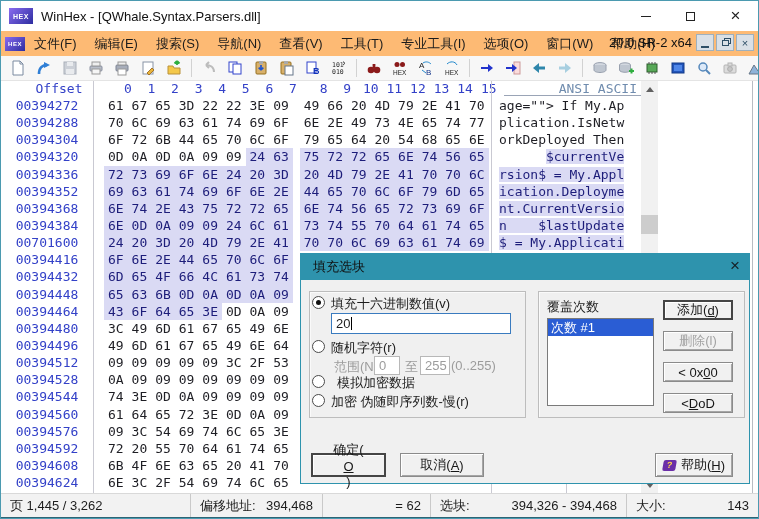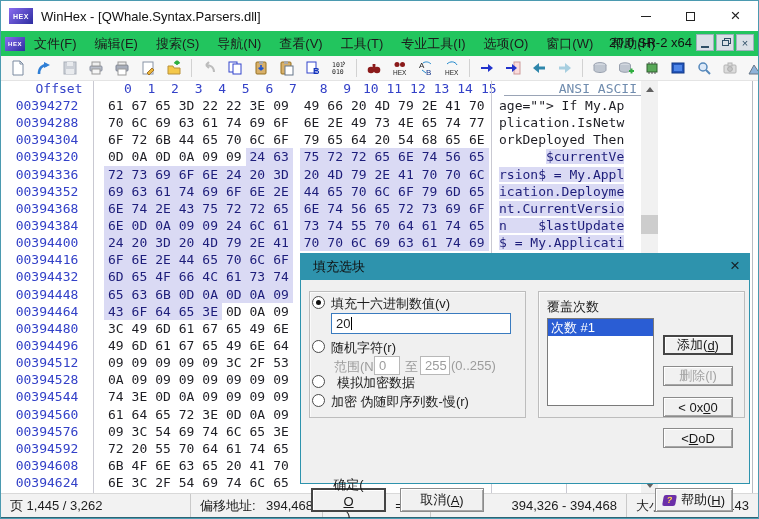--- a/index.html
+++ b/index.html
@@ -13,21 +13,21 @@
   .titlebar { position:absolute; left:0; top:0; width:100%; height:30px; background:#fff; display:flex; align-items:center; }
   .applogo { width:24px; height:16px; margin-left:8px; background:linear-gradient(135deg,#8a6cf0,#2d2da0); color:#fff;
     font-size:7px; font-weight:bold; display:flex; align-items:center; justify-content:center; letter-spacing:.5px; }
   .apptitle { margin-left:8px; font-size:13px; color:#111; }
   .capbtns { position:absolute; right:0; top:0; display:flex; }
   .capbtn { width:45px; height:30px; display:flex; align-items:center; justify-content:center; color:#222; font-size:14px; }
   .cap-min i { display:block; width:10px; height:1px; background:#222; }
   .cap-max i { display:block; width:9px; height:9px; border:1px solid #222; }
   .cap-close { font-size:17px; }
   
-  .menubar { position:absolute; left:0; top:30px; width:100%; height:25px; background:#22c55e; display:flex; align-items:center; font-size:13px; }
+  .menubar { position:absolute; left:0; top:30px; width:100%; height:25px; background:#fdba74; display:flex; align-items:center; font-size:13px; }
   .menu-item { padding:0 9px; line-height:25px; }
   .version { position:absolute; right:66px; top:34px; font-size:13px; color:#111; }
   .mdibtns { position:absolute; right:4px; top:33px; display:flex; gap:2px; }
   .mdibtn { width:18px; height:17px; background:#dae0e6; border:1px solid #9fb0bd; display:flex; align-items:center; justify-content:center; color:#2f4f66; font-size:11px; }
   .mdi-min i { display:block; width:8px; height:2px; background:#2f4f66; margin-top:8px; }
   .mdi-restore i { display:block; width:7px; height:6px; border:1px solid #2f4f66; box-shadow:2px -2px 0 -1px #dae0e6, 2px -2px 0 0 #2f4f66; }
   
   .toolbar { position:absolute; left:0; top:55px; width:100%; height:25px; background:#f7f7f7; border-bottom:1px solid #e4e4e4;
     display:flex; align-items:center; padding-left:4px; }
   .tbtn { width:26px; height:22px; display:flex; align-items:center; justify-content:center; flex:0 0 auto; }
@@ -85,21 +85,21 @@
     display:flex; align-items:center; padding-left:4px; }
   .caret { display:inline-block; width:1px; height:13px; background:#000; margin-left:1px; }
   .numfield { position:absolute; height:19px; background:#fff; border:1px solid #b8b8b8; color:#9c9c9c;
     display:flex; align-items:center; padding-left:4px; }
   .ov-label { position:absolute; left:246px; top:44px; }
   .listbox { position:absolute; left:246px; top:64px; width:107px; height:88px; background:#fff; border:1px solid #7a7a7a; overflow:hidden; }
   .listitem { height:17px; line-height:17px; padding-left:3px; }
   .listitem.sel { background:var(--list-sel,#2a5dd4); color:#fff; }
   .btn { position:absolute; background:#f1f1f1; border:1px solid #8b8b8b;
     box-shadow:inset 1px 1px 0 #ffffff, inset -1px -1px 0 #a6a6a6;
-    display:flex; align-items:center; justify-content:center; font-size:13px; color:#171717;margin-top:35px; }
+    display:flex; align-items:center; justify-content:center; font-size:13px; color:#171717; }
   .btn.default { border:2px solid #454545; box-shadow:inset 1px 1px 0 #ffffff; }
   .btn.disabled { color:#a3a3a3; }
   .btn u { text-decoration:underline; }
   .sbtn { left:362px; width:70px; height:20px; }
   .helpicon { display:inline-block; width:13px; height:11px; background:#6b2fa8; border-radius:2px; transform:skewX(-10deg);
     color:#ffd34d; font-size:9px; font-weight:bold; text-align:center; line-height:11px; margin-right:5px; }
 </style>
 </head>
 <body>
 
@@ -372,21 +372,21 @@
           <span class="off">00394368</span>
           <span class="bytes"><span class="byte sel">6E</span><span class="byte sel">74</span><span class="byte sel">2E</span><span class="byte sel">43</span><span class="byte sel">75</span><span class="byte sel">72</span><span class="byte sel">72</span><span class="byte g8 sel">65</span><span class="byte sel">6E</span><span class="byte sel">74</span><span class="byte sel">56</span><span class="byte sel">65</span><span class="byte sel">72</span><span class="byte sel">73</span><span class="byte sel">69</span><span class="byte sel">6F</span></span>
           <span class="ascii"><span class="selseg">nt.CurrentVersio</span></span>
         </div>
         <div class="hexrow">
           <span class="off">00394384</span>
           <span class="bytes"><span class="byte sel">6E</span><span class="byte sel">0D</span><span class="byte sel">0A</span><span class="byte sel">09</span><span class="byte sel">09</span><span class="byte sel">24</span><span class="byte sel">6C</span><span class="byte g8 sel">61</span><span class="byte sel">73</span><span class="byte sel">74</span><span class="byte sel">55</span><span class="byte sel">70</span><span class="byte sel">64</span><span class="byte sel">61</span><span class="byte sel">74</span><span class="byte sel">65</span></span>
           <span class="ascii"><span class="selseg">n    $lastUpdate</span></span>
         </div>
         <div class="hexrow">
-          <span class="off">00394400</span>
+          <span class="off">00701600</span>
           <span class="bytes"><span class="byte sel">24</span><span class="byte sel">20</span><span class="byte sel">3D</span><span class="byte sel">20</span><span class="byte sel">4D</span><span class="byte sel">79</span><span class="byte sel">2E</span><span class="byte g8 sel">41</span><span class="byte sel">70</span><span class="byte sel">70</span><span class="byte sel">6C</span><span class="byte sel">69</span><span class="byte sel">63</span><span class="byte sel">61</span><span class="byte sel">74</span><span class="byte sel">69</span></span>
           <span class="ascii"><span class="selseg">$ = My.Applicati</span></span>
         </div>
         <div class="hexrow">
           <span class="off">00394416</span>
           <span class="bytes"><span class="byte sel">6F</span><span class="byte sel">6E</span><span class="byte sel">2E</span><span class="byte sel">44</span><span class="byte sel">65</span><span class="byte sel">70</span><span class="byte sel">6C</span><span class="byte g8 sel">6F</span></span>
         </div>
         <div class="hexrow">
           <span class="off">00394432</span>
           <span class="bytes"><span class="byte sel">6D</span><span class="byte sel">65</span><span class="byte sel">4F</span><span class="byte sel">66</span><span class="byte sel">4C</span><span class="byte sel">61</span><span class="byte sel">73</span><span class="byte g8 sel">74</span></span>

